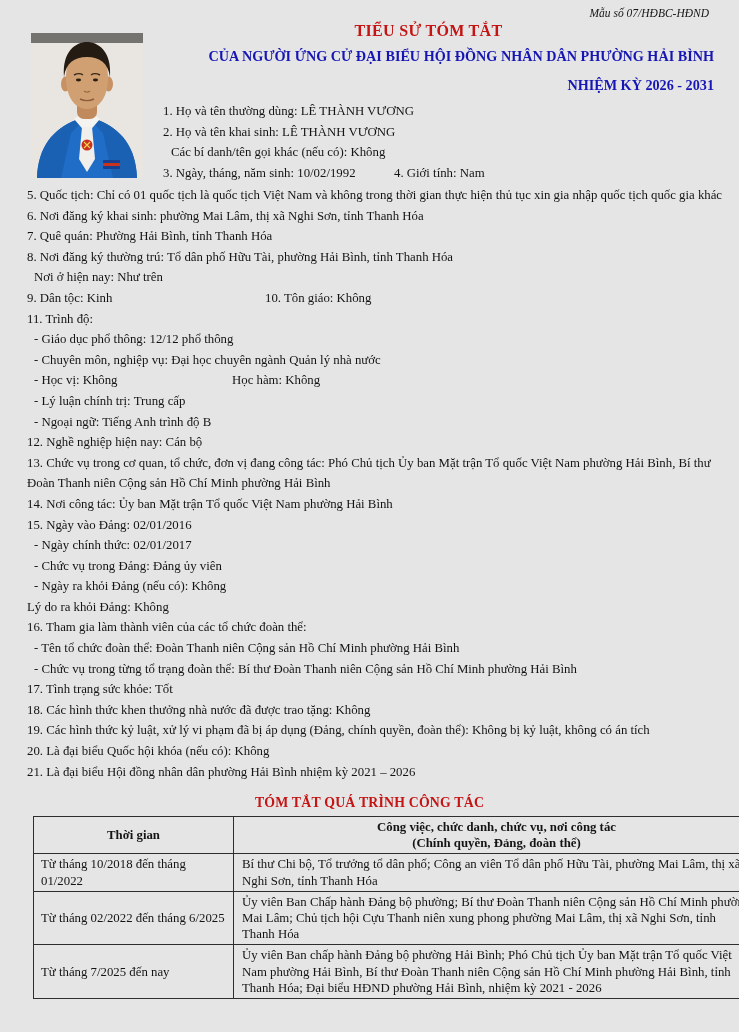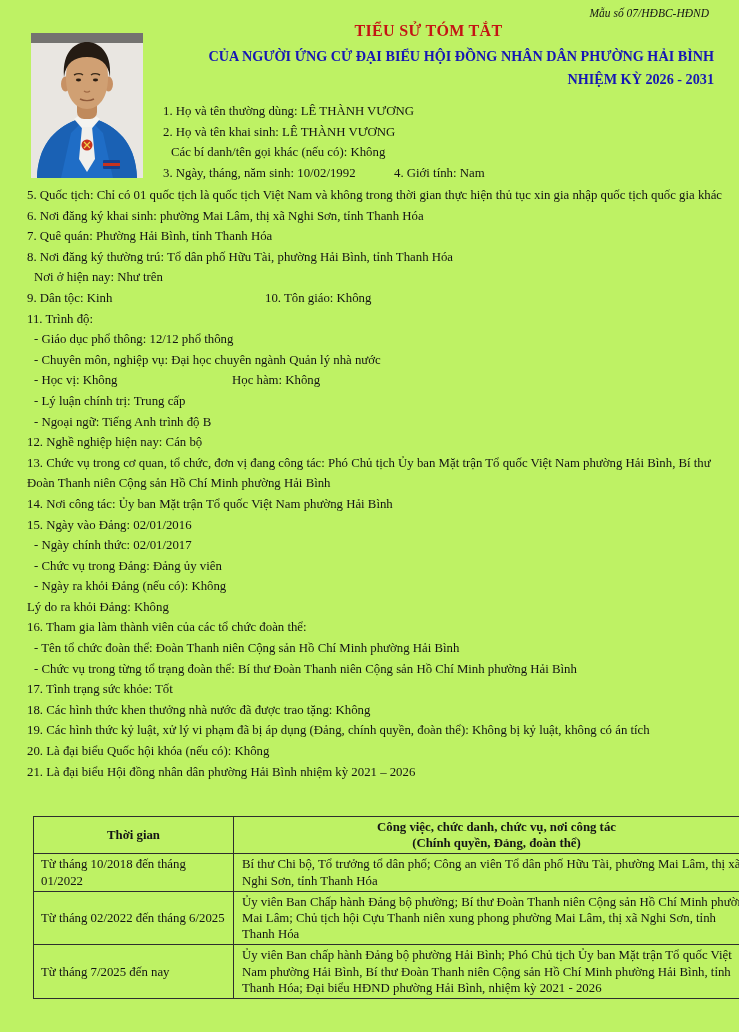--- a/index.html
+++ b/index.html
@@ -1,29 +1,29 @@
 <!DOCTYPE html>
 <html lang="vi" style="--accent-red: #c41414; --accent-blue: #1616b4; --text: #141414; --border: #2e2e2e;"><head>
 <meta charset="utf-8">
 <style>
   * { margin:0; padding:0; box-sizing:border-box; }
   html,body { background:#ffffff; }
   .page {
     position:relative; width:739px; height:1032px; margin:0 auto;
-    background:#bef264; overflow:hidden; color:var(--text,#141414);
+    background:#e5e5e5; overflow:hidden; color:var(--text,#141414);
     font-family:"Liberation Serif","DejaVu Serif",serif; font-size:12.8px;
   }
   .form-no { position:absolute; top:7px; right:30px; font-style:italic; font-size:11.5px; }
   .photo-box { position:absolute; left:31px; top:33px; width:112px; height:145px; }
   .photo-box svg { display:block; width:112px; height:145px; }
   .header { position:absolute; left:143px; right:25px; top:22px; text-align:center; }
   .title { font-weight:bold; font-size:16px; color:var(--accent-red,#c41414); letter-spacing:.3px; }
   .sub { font-weight:bold; font-size:14.2px; line-height:20px; color:var(--accent-blue,#1616b4);text-align:right; }
   .sub1 { margin-top:6px; }
-  .sub2 { margin-top:3px;padding-left:8px; }
+  .sub2 { margin-top:9px;padding-left:8px; }
   .idblock { position:absolute; left:163px; top:101px; line-height:20.6px; white-space:nowrap; }
   .alias { padding-left:8px; }
   .rel { position:relative; }
   .abs-i4 { position:absolute; left:214px; top:0;margin-left:17px; }
   .bodyblock { position:absolute; left:27px; right:26px; top:185px; line-height:20.6px; }
   .ln { white-space:nowrap; }
   .wrap { white-space:normal; }
   .sub-ind { padding-left:7px; }
   .abs-i10 { position:absolute; left:238px; top:0; }
   .abs-hocham { position:absolute; left:205px; top:0; }
@@ -118,20 +118,21 @@
     <div class="ln">16. Tham gia làm thành viên của các tổ chức đoàn thể:</div>
     <div class="ln sub-ind">- Tên tổ chức đoàn thể: Đoàn Thanh niên Cộng sản Hồ Chí Minh phường Hải Bình</div>
     <div class="ln sub-ind">- Chức vụ trong từng tổ trạng đoàn thể: Bí thư Đoàn Thanh niên Cộng sản Hồ Chí Minh phường Hải Bình</div>
     <div class="ln">17. Tình trạng sức khỏe: Tốt</div>
     <div class="ln">18. Các hình thức khen thưởng nhà nước đã được trao tặng: Không</div>
     <div class="ln">19. Các hình thức kỷ luật, xử lý vi phạm đã bị áp dụng (Đảng, chính quyền, đoàn thể): Không bị kỷ luật, không có án tích</div>
     <div class="ln">20. Là đại biểu Quốc hội khóa (nếu có): Không</div>
     <div class="ln">21. Là đại biểu Hội đồng nhân dân phường Hải Bình nhiệm kỳ 2021 – 2026</div>
   </div>
 
+  <div class="work-title">TÓM TẮT QUÁ TRÌNH CÔNG TÁC</div>
 
   <table class="wtable">
     <colgroup>
         <col class="col-time">
         <col>
       </colgroup>
     <thead>
       <tr>
         <th>Thời gian</th>
         <th>

